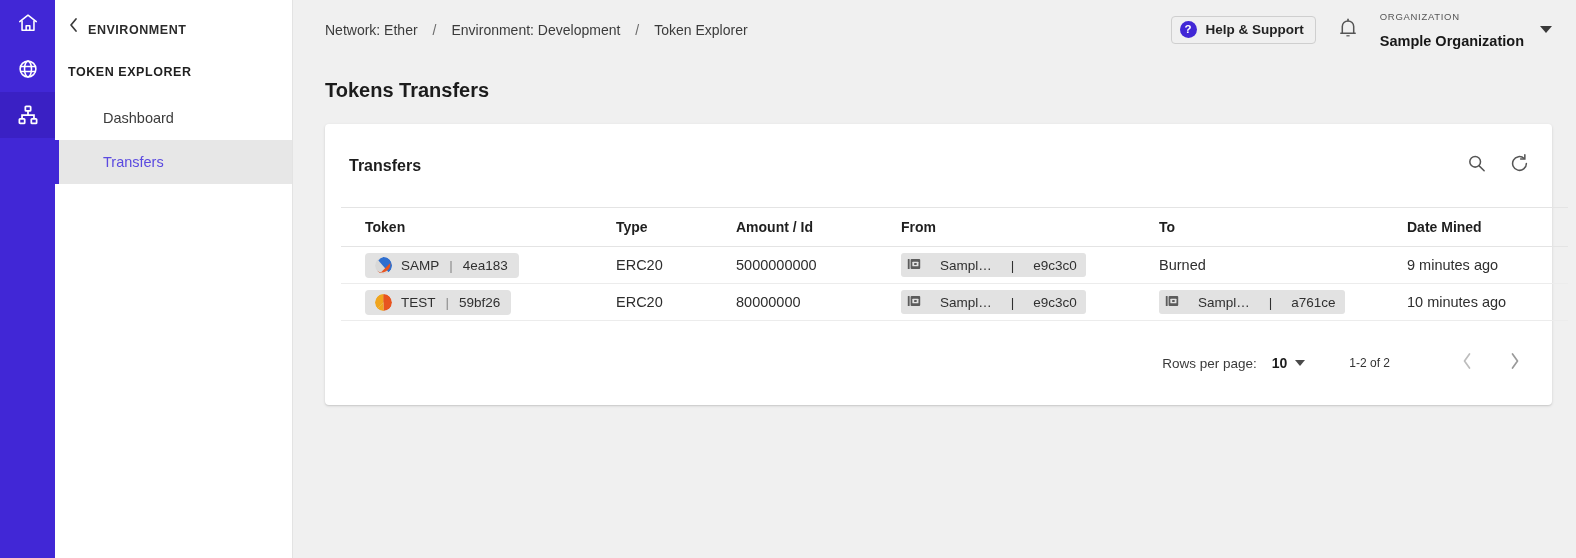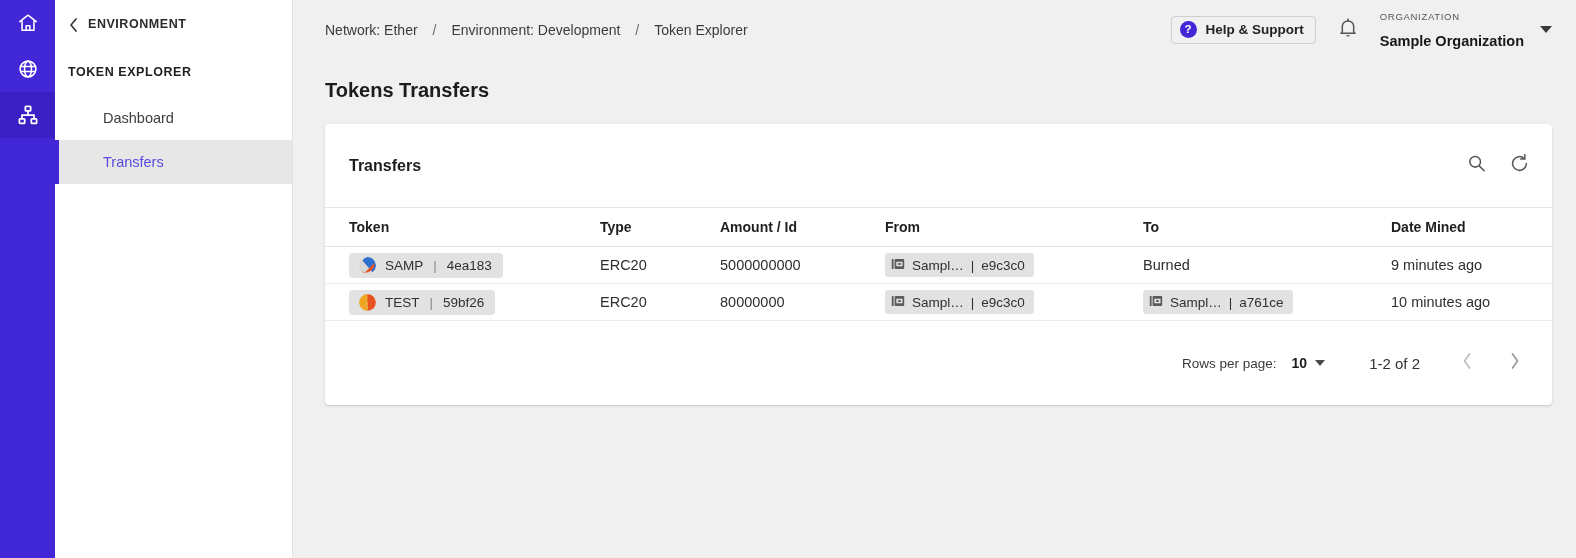--- a/index.html
+++ b/index.html
@@ -59,21 +59,21 @@
     gap: 9px;
   }
   .logo-word {
     font-size: 21px;
     font-weight: 700;
     color: #4330d4;
     letter-spacing: -0.3px;
   }
   .sidebar-back {
     display: flex;
-    align-items: flex-start;
+    align-items: flex-end;
     gap: 9px;
     padding: 17px 0 0 13px;
     cursor: pointer;
   }
   .sidebar-back-label {
     font-size: 12.5px;
     font-weight: 700;
     letter-spacing: 0.55px;
     color: #2b2b2b;
   }
@@ -220,21 +220,21 @@
     color: #1d1d1d;
   }
   .card-head-actions {
     margin-left: auto;
     display: flex;
     align-items: center;
     gap: 22px;
   }
   .icon-btn { cursor: pointer; display: flex; align-items: center; }
 
-  table { width: 100%; border-collapse: collapse; table-layout: fixed; }
+  table { width: 100%; border-collapse: collapse; table-layout: fixed; margin-left: 16px; }
   thead th {
     text-align: left;
     font-size: 14px;
     font-weight: 700;
     color: #1f1f1f;
     padding: 11px 0 11px 0;
     border-top: 1px solid #e4e4e4;
     border-bottom: 1px solid #e4e4e4;
     height: 36px;
   }
@@ -269,21 +269,21 @@
   .chip .divider { color: #8a8a8a; margin: 0 1px; }
   .chip .ident {
     width: 17px; height: 17px;
     border-radius: 50%;
     flex: 0 0 17px;
     display:block;
   }
   .chip-addr {
     display: inline-flex;
     align-items: center;
-    gap: 7px;
+    gap: 19px;
     background: #e2e2e2;
     border-radius: 3px;
     height: 24px;
     padding: 0 9px 0 6px;
     font-size: 13.5px;
     color: #303030;
     cursor: pointer;
   }
   .plain-cell { padding-left: 0; }
 
@@ -310,23 +310,23 @@
     color: #1d1d1d;
     margin-right: 44px;
   }
   .tri-down {
     width: 0; height: 0;
     border-left: 5px solid transparent;
     border-right: 5px solid transparent;
     border-top: 6px solid #4a4a4a;
   }
   .range-text {
-    font-size: 15px;
+    font-size: 12px;
     color: #333;
-    margin-right: 32px;
+    margin-right: 62px;
   }
   .pager-btn {
     width: 30px; height: 30px;
     display: flex; align-items: center; justify-content: center;
     cursor: pointer;
   }
   .pager-gap { width: 18px; }
 </style>
 </head>
 <body>

